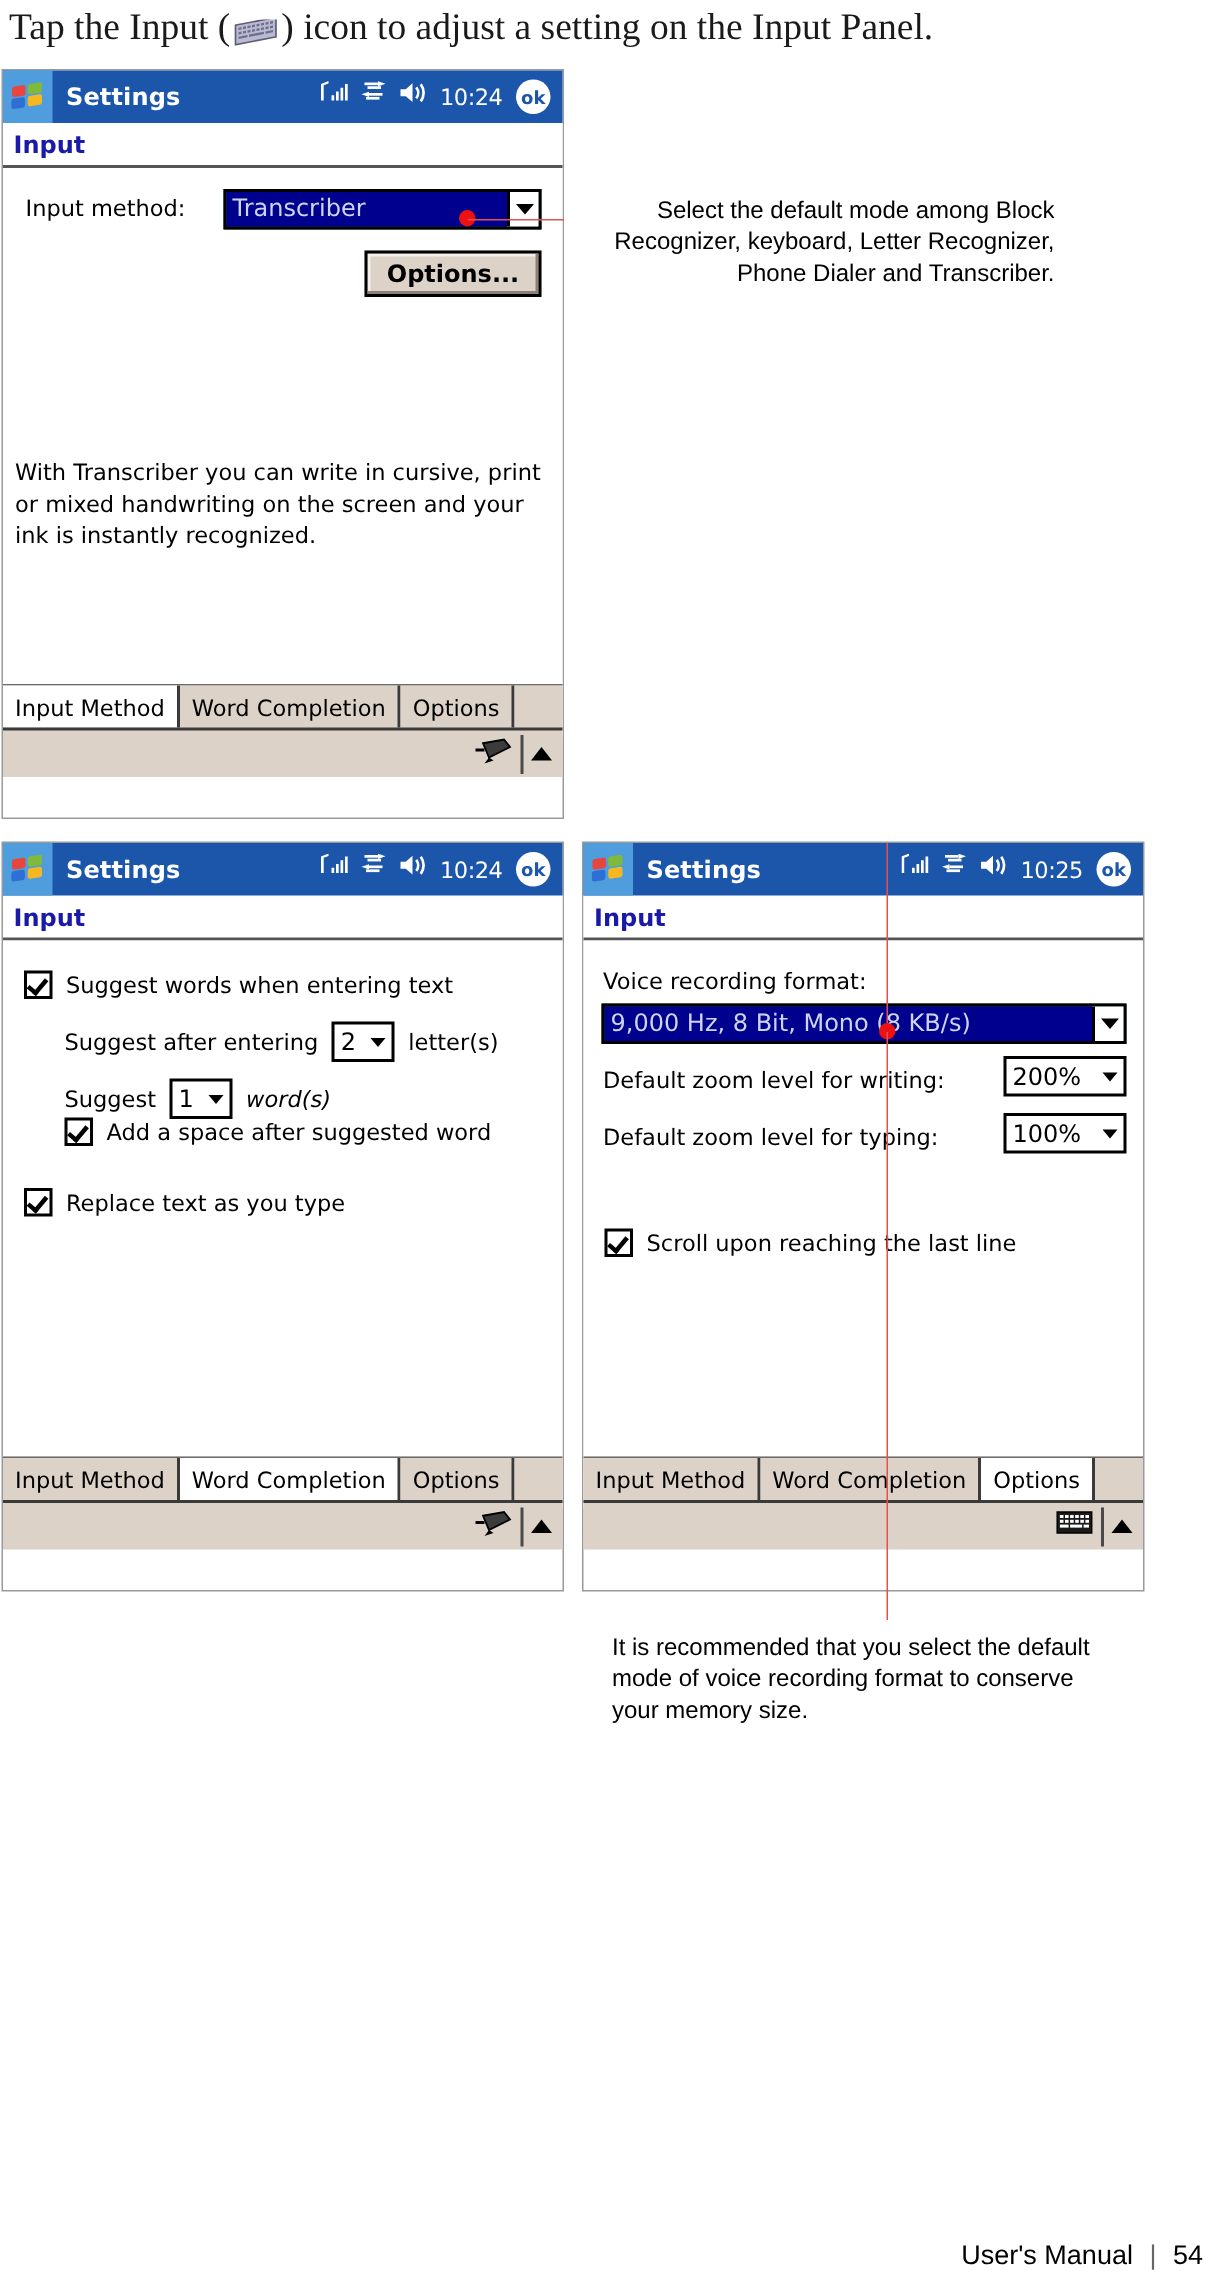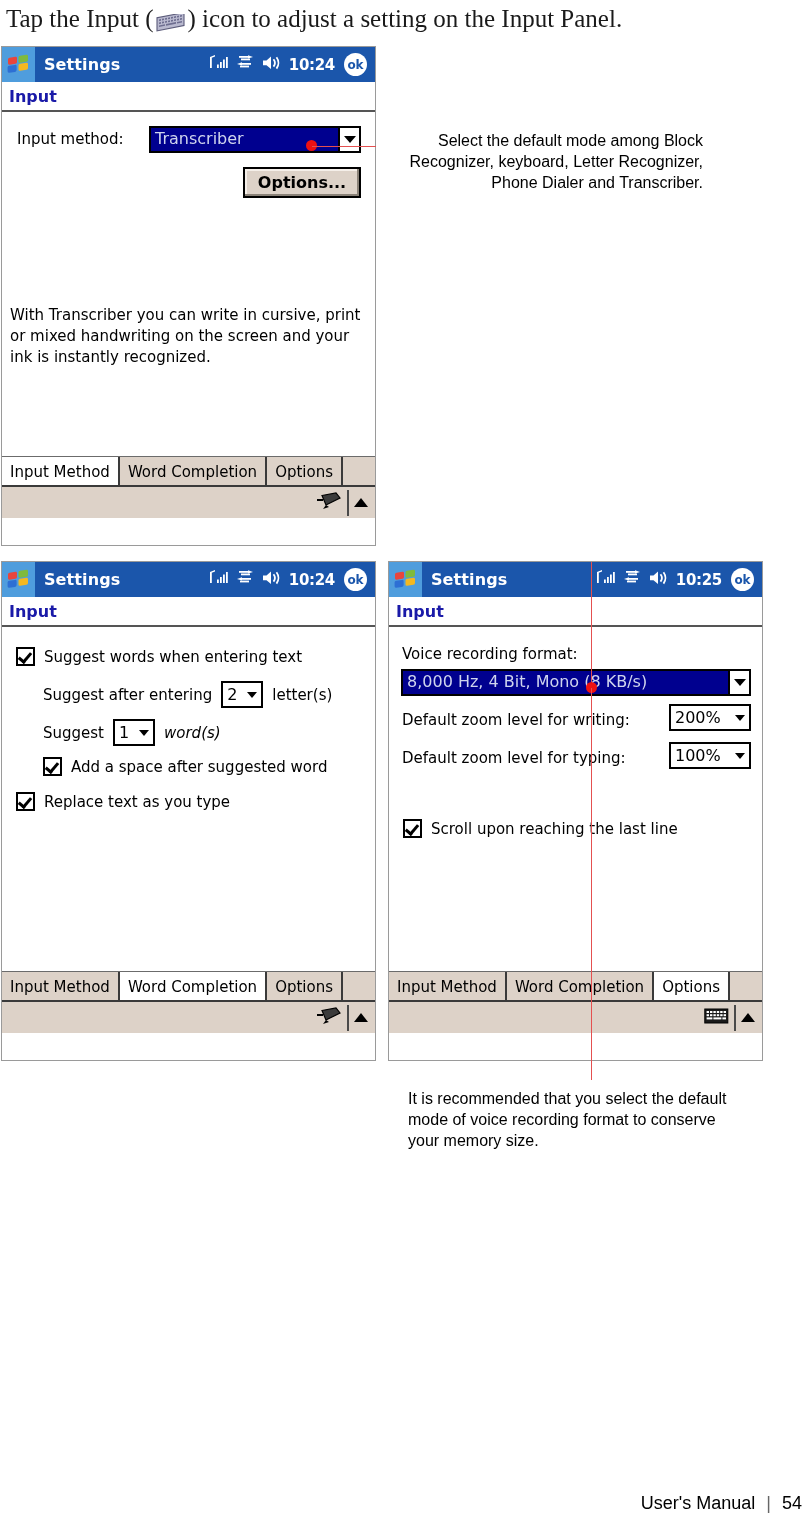--- a/index.html
+++ b/index.html
@@ -74,21 +74,21 @@
     display: flex;
     align-items: center;
     gap: 7px;
     right: 8px;
     top: 0;
     height: 35px;
   }
   .tray .clock {
     color: #ffffff;
     font-size: 15px;
-    font-weight: bold;
+    font-weight: normal;
     font-family: "DejaVu Sans", sans-serif;
     letter-spacing: -0.3px;
   }
   .okbtn {
     width: 23px; height: 23px;
     border-radius: 50%;
     background: #ffffff;
     color: #1b56ab;
     font-size: 12px;
     font-weight: bold;
@@ -529,21 +529,21 @@
 
     <div class="row" style="position:absolute; left:41px; top:92px;">
       <span class="lbl">Suggest</span>
       <span class="spinbox" style="margin-left:9px; width:42px;">
         <span class="sv">1</span>
         <i class="caret sm"></i>
       </span>
       <span class="lbl" style="margin-left:9px;font-style:italic;">word(s)</span>
     </div>
 
-    <div class="checkrow" style="position:absolute; left:41px; top:130px;">
+    <div class="checkrow" style="position:absolute; left:41px; top:118px;">
       <span class="cbox checked"></span>
       <span class="lbl">Add a space after suggested word</span>
     </div>
 
     <div class="checkrow" style="position:absolute; left:14px; top:165px;">
       <span class="cbox checked"></span>
       <span class="lbl">Replace text as you type</span>
     </div>
   </div>
 
@@ -624,21 +624,21 @@
 
   <div class="pagehead">
     <span>Input</span>
   </div>
 
   <div class="body-area" style="height:379px;">
 
     <div class="lbl" style="position:absolute; left:13px; top:18px;">Voice recording format:</div>
 
     <div class="combo" style="position:absolute; left:12px; top:42px; width:350px;">
-      <span class="val">8,000 Hz, 4 Bit, Mono (8 KB/s)</span>
+      <span class="val">9,000 Hz, 8 Bit, Mono (8 KB/s)</span>
       <span class="arrow">
           <i class="caret"></i>
         </span>
     </div>
 
     <div class="lbl" style="position:absolute; left:13px; top:84px;">Default zoom level for writing:</div>
     <span class="spinbox" style="position:absolute; left:280px; top:77px; width:82px;">
       <span class="sv">200%</span>
       <i class="caret sm"></i>
     </span>

